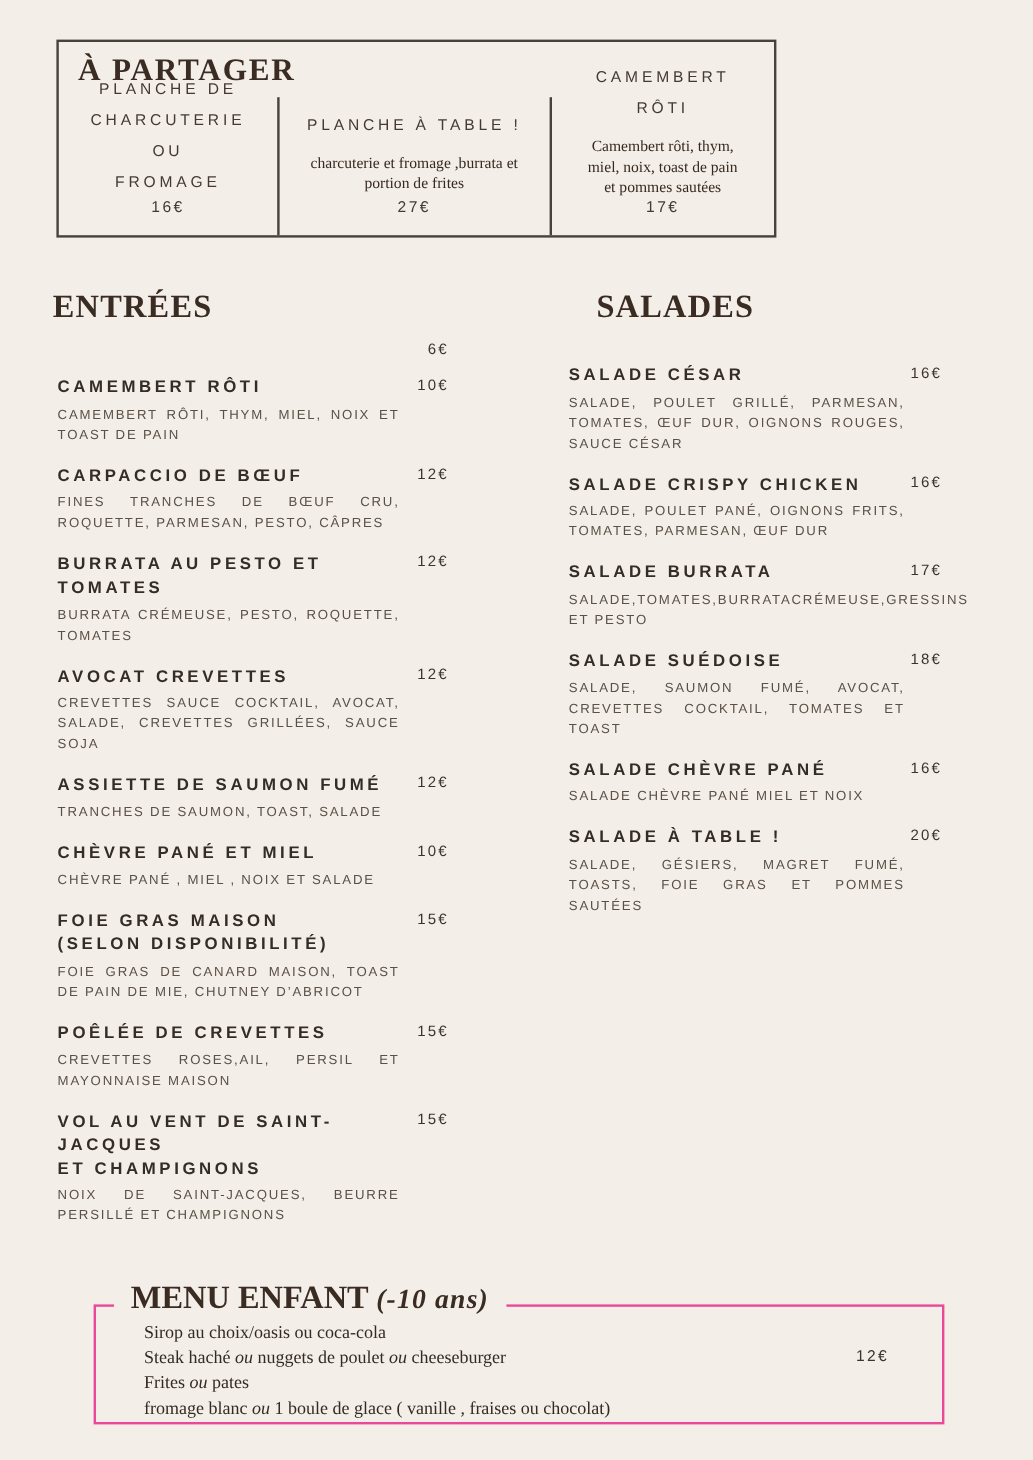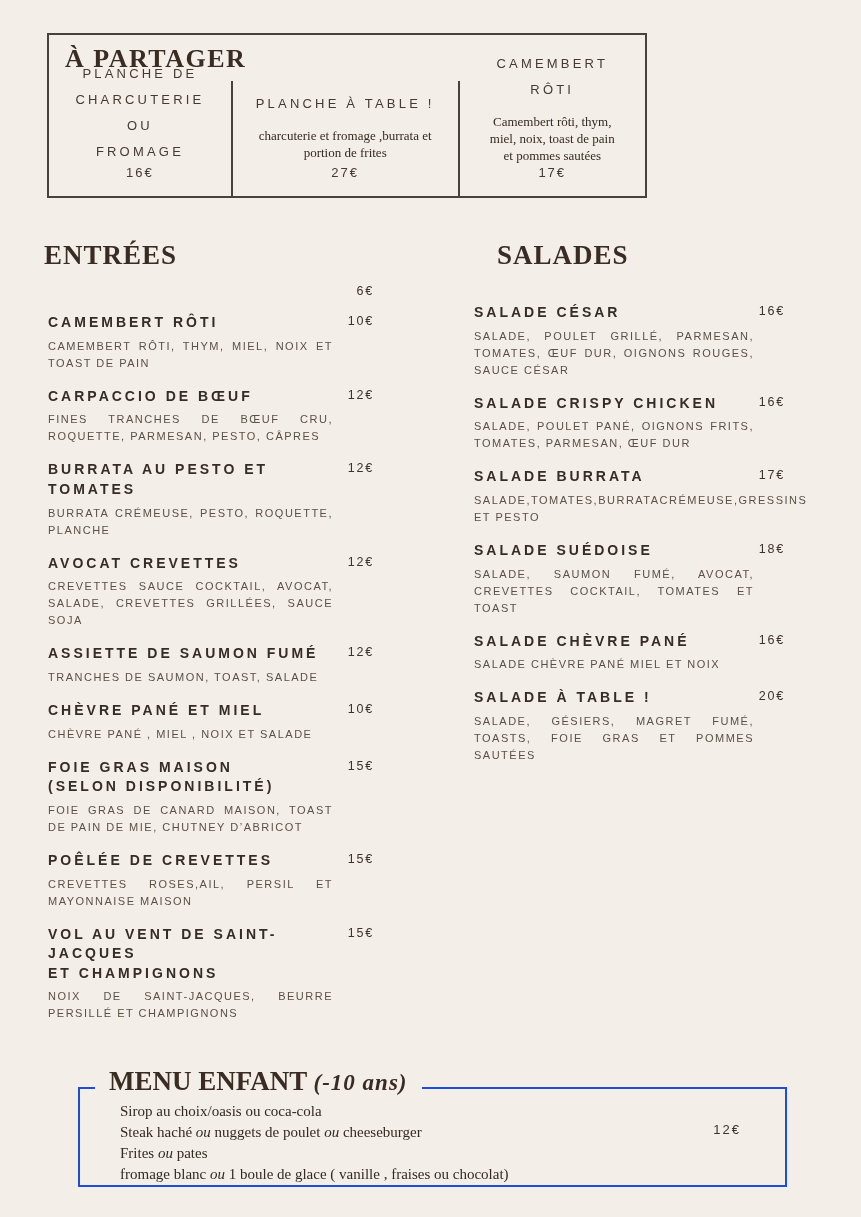--- a/index.html
+++ b/index.html
@@ -38,21 +38,21 @@
   .col-salades .mi-text{width:280px;}
   .mi-name{font-weight:bold;font-size:14px;letter-spacing:3px;color:#342c25;
            line-height:1.4;white-space:pre-line;}
   .mi-desc{font-size:11px;letter-spacing:1.5px;color:#5a5046;line-height:1.55;
            margin-top:5px;text-align:justify;}
   .mi-price{margin-left:auto;font-size:12.5px;letter-spacing:1.8px;color:#3c332b;
             white-space:nowrap;padding-top:1px;}
 
   
   .kids-box{position:absolute;left:78px;top:1087px;width:709px;height:100px;
-            border:2px solid #1d4ed8;box-sizing:border-box;}
+            border:2px solid #ec4899;box-sizing:border-box;}
   .kids-title{position:absolute;left:95px;top:1066px;margin:0;background:#f3eee8;
               padding:0 14px;z-index:2;font-family:"Liberation Serif",serif;
               font-weight:bold;font-size:27px;color:#3a2c23;white-space:nowrap;}
   .kids-title em{font-size:23px;font-weight:700;letter-spacing:1px;}
   .kids-lines{padding:12px 0 0 40px;}
   .kids-line{font-family:"Liberation Serif",serif;font-size:15px;color:#332a21;
              line-height:21px;}
   .kids-line .it{font-style:italic;}
   .kids-price{position:absolute;right:44px;top:33px;font-size:13px;letter-spacing:2px;
               color:#3c332b;}
@@ -106,21 +106,21 @@
     <div class="mi-text">
       <div class="mi-name">CARPACCIO DE BŒUF</div>
       <div class="mi-desc">FINES TRANCHES DE BŒUF CRU, ROQUETTE, PARMESAN, PESTO, CÂPRES</div>
     </div>
     <div class="mi-price">12€</div>
   </div>
           <div class="mi">
     <div class="mi-text">
       <div class="mi-name">BURRATA AU PESTO ET
 TOMATES</div>
-      <div class="mi-desc">BURRATA CRÉMEUSE, PESTO, ROQUETTE, PLANCHE</div>
+      <div class="mi-desc">BURRATA CRÉMEUSE, PESTO, ROQUETTE, TOMATES</div>
     </div>
     <div class="mi-price">12€</div>
   </div>
           <div class="mi">
     <div class="mi-text">
       <div class="mi-name">AVOCAT CREVETTES</div>
       <div class="mi-desc">CREVETTES SAUCE COCKTAIL, AVOCAT, SALADE, CREVETTES GRILLÉES, SAUCE SOJA</div>
     </div>
     <div class="mi-price">12€</div>
   </div>

